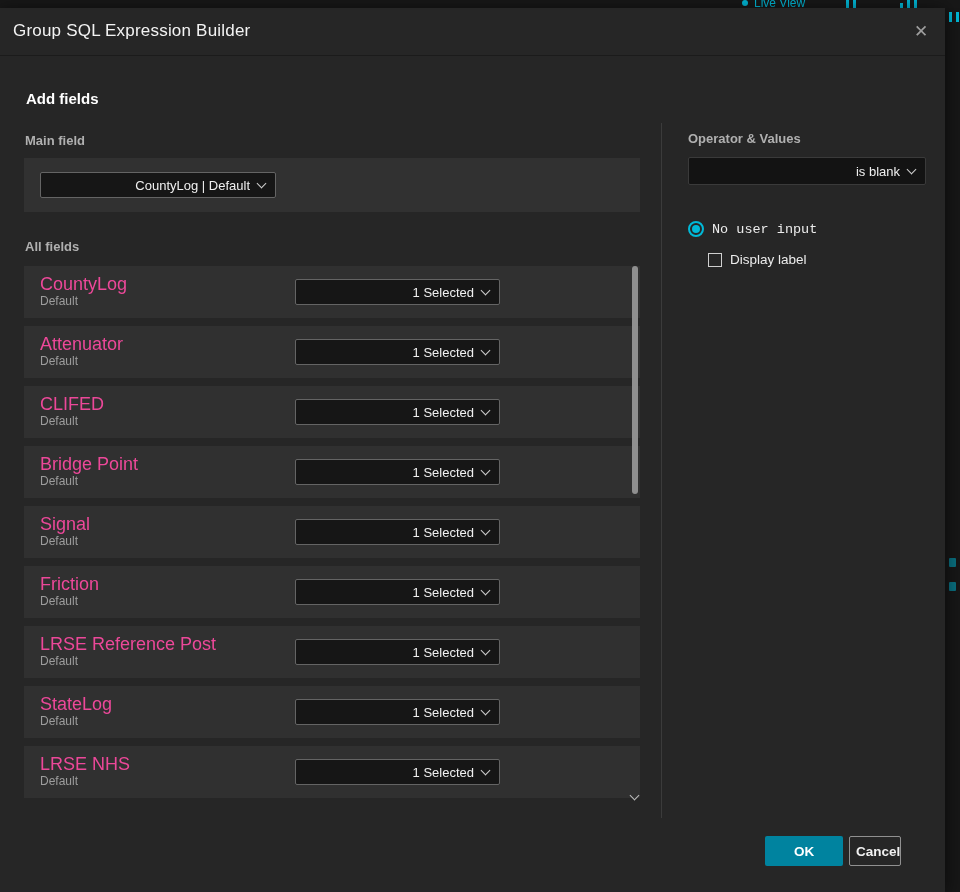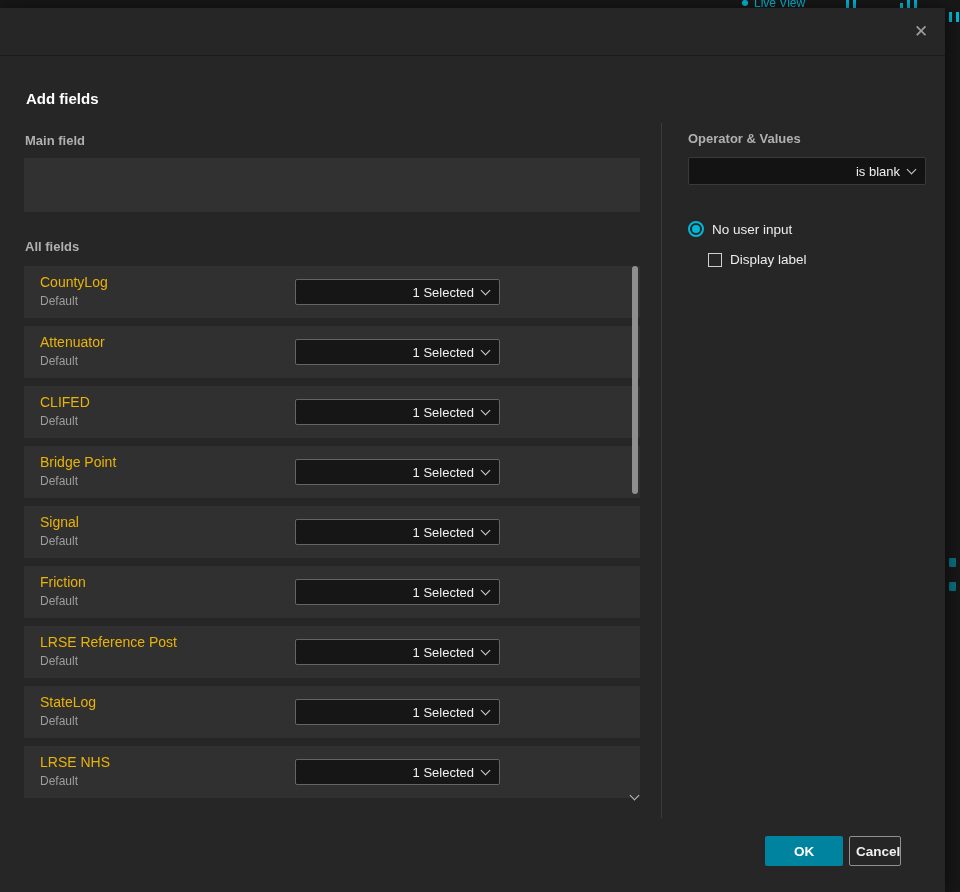--- a/index.html
+++ b/index.html
@@ -46,35 +46,35 @@
   .chev{width:7px;height:7px;border-right:1.6px solid #cfcfcf;border-bottom:1.6px solid #cfcfcf;
     transform:rotate(45deg);margin-top:-4px;flex:0 0 auto;}
 
   .sel-field{position:absolute;left:16px;top:14px;width:236px;height:26px;}
   .sel-date{position:absolute;left:268px;top:14px;width:208px;height:26px;}
   .cal-ic{flex:0 0 auto;display:flex;align-items:center;}
 
   
   .fields-list{position:absolute;left:24px;top:258px;width:616px;}
   .field-row{position:relative;height:52px;background:#303030;margin-bottom:8px;}
-  .field-name{position:absolute;left:16px;top:8px;font-size:14px;color:#eab308;}
+  .field-name{position:absolute;left:16px;top:8px;font-size:18px;color:#ec4899;}
   .field-sub{position:absolute;left:16px;top:28px;font-size:12px;color:#9d9d9d;}
   .row-select{position:absolute;left:271px;top:13px;width:205px;height:26px;}
 
   
   .scroll-thumb{position:absolute;left:632px;top:258px;width:6px;height:228px;background:#8f8f8f;border-radius:3px;cursor:pointer;}
   .scroll-arrow{position:absolute;left:631px;top:784px;width:8px;height:8px;cursor:pointer;}
   .scroll-arrow::after{content:"";position:absolute;left:0;top:0;width:6px;height:6px;
     border-right:1.6px solid #bdbdbd;border-bottom:1.6px solid #bdbdbd;transform:rotate(45deg);}
 
   .v-divider{position:absolute;left:661px;top:115px;width:1px;height:695px;background:#3b3b3b;}
 
   
   .op-select{position:absolute;left:688px;top:149px;width:238px;height:28px;background:#131313;border:1px solid #3a3a3a;}
-  .radio-row{position:absolute;left:688px;top:213px;display:flex;align-items:center;gap:8px;cursor:pointer;}
+  .radio-row{position:absolute;left:688px;top:213px;display:flex;align-items:center;gap:8px;cursor:pointer;font-family:Liberation Mono, monospace;}
   .radio{width:16px;height:16px;border-radius:50%;border:2px solid var(--accent);position:relative;flex:0 0 auto;}
   .radio.checked::after{content:"";position:absolute;inset:2px;background:var(--accent);border-radius:50%;}
   .check-row{position:absolute;left:708px;top:244px;display:flex;align-items:center;gap:8px;cursor:pointer;}
   .checkbox{width:14px;height:14px;border:1px solid #cfcfcf;background:transparent;flex:0 0 auto;}
   .ctl-label{font-size:13.5px;color:#ececec;}
 
   
   .btn{position:absolute;top:828px;height:30px;border-radius:2px;font-size:13.5px;cursor:pointer;
     font-family:"Liberation Sans", sans-serif;font-weight:bold;}
   .btn-ok{left:765px;width:78px;background:var(--primary-btn);border:none;color:#ffffff;}
@@ -103,28 +103,33 @@
     <i style="height:10px"></i>
       <i style="height:10px"></i>
   </div>
   <span class="sliver-mark" style="left:4px;top:550px;"></span>
   <span class="sliver-mark" style="left:4px;top:574px;"></span>
 </div>
 
 <div class="dialog">
 
   <div class="titlebar">
+    <span class="title">Group SQL Expression Builder</span>
     <button class="close-btn">✕</button>
   </div>
 
   <div class="h-add">Add fields</div>
 
   <div class="h-grey" style="left:25px;top:125px;">Main field</div>
 
   <div class="main-panel">
+    <div class="select sel-field">
+      <span class="lbl">CountyLog | Default</span>
+      <span class="chev"></span>
+    </div>
   </div>
 
   <div class="h-grey" style="left:25px;top:231px;">All fields</div>
 
   <div class="fields-list">
   <div class="field-row">
     <span class="field-name">CountyLog</span>
     <span class="field-sub">Default</span>
     <div class="select row-select">
       <span class="lbl">1 Selected</span>

